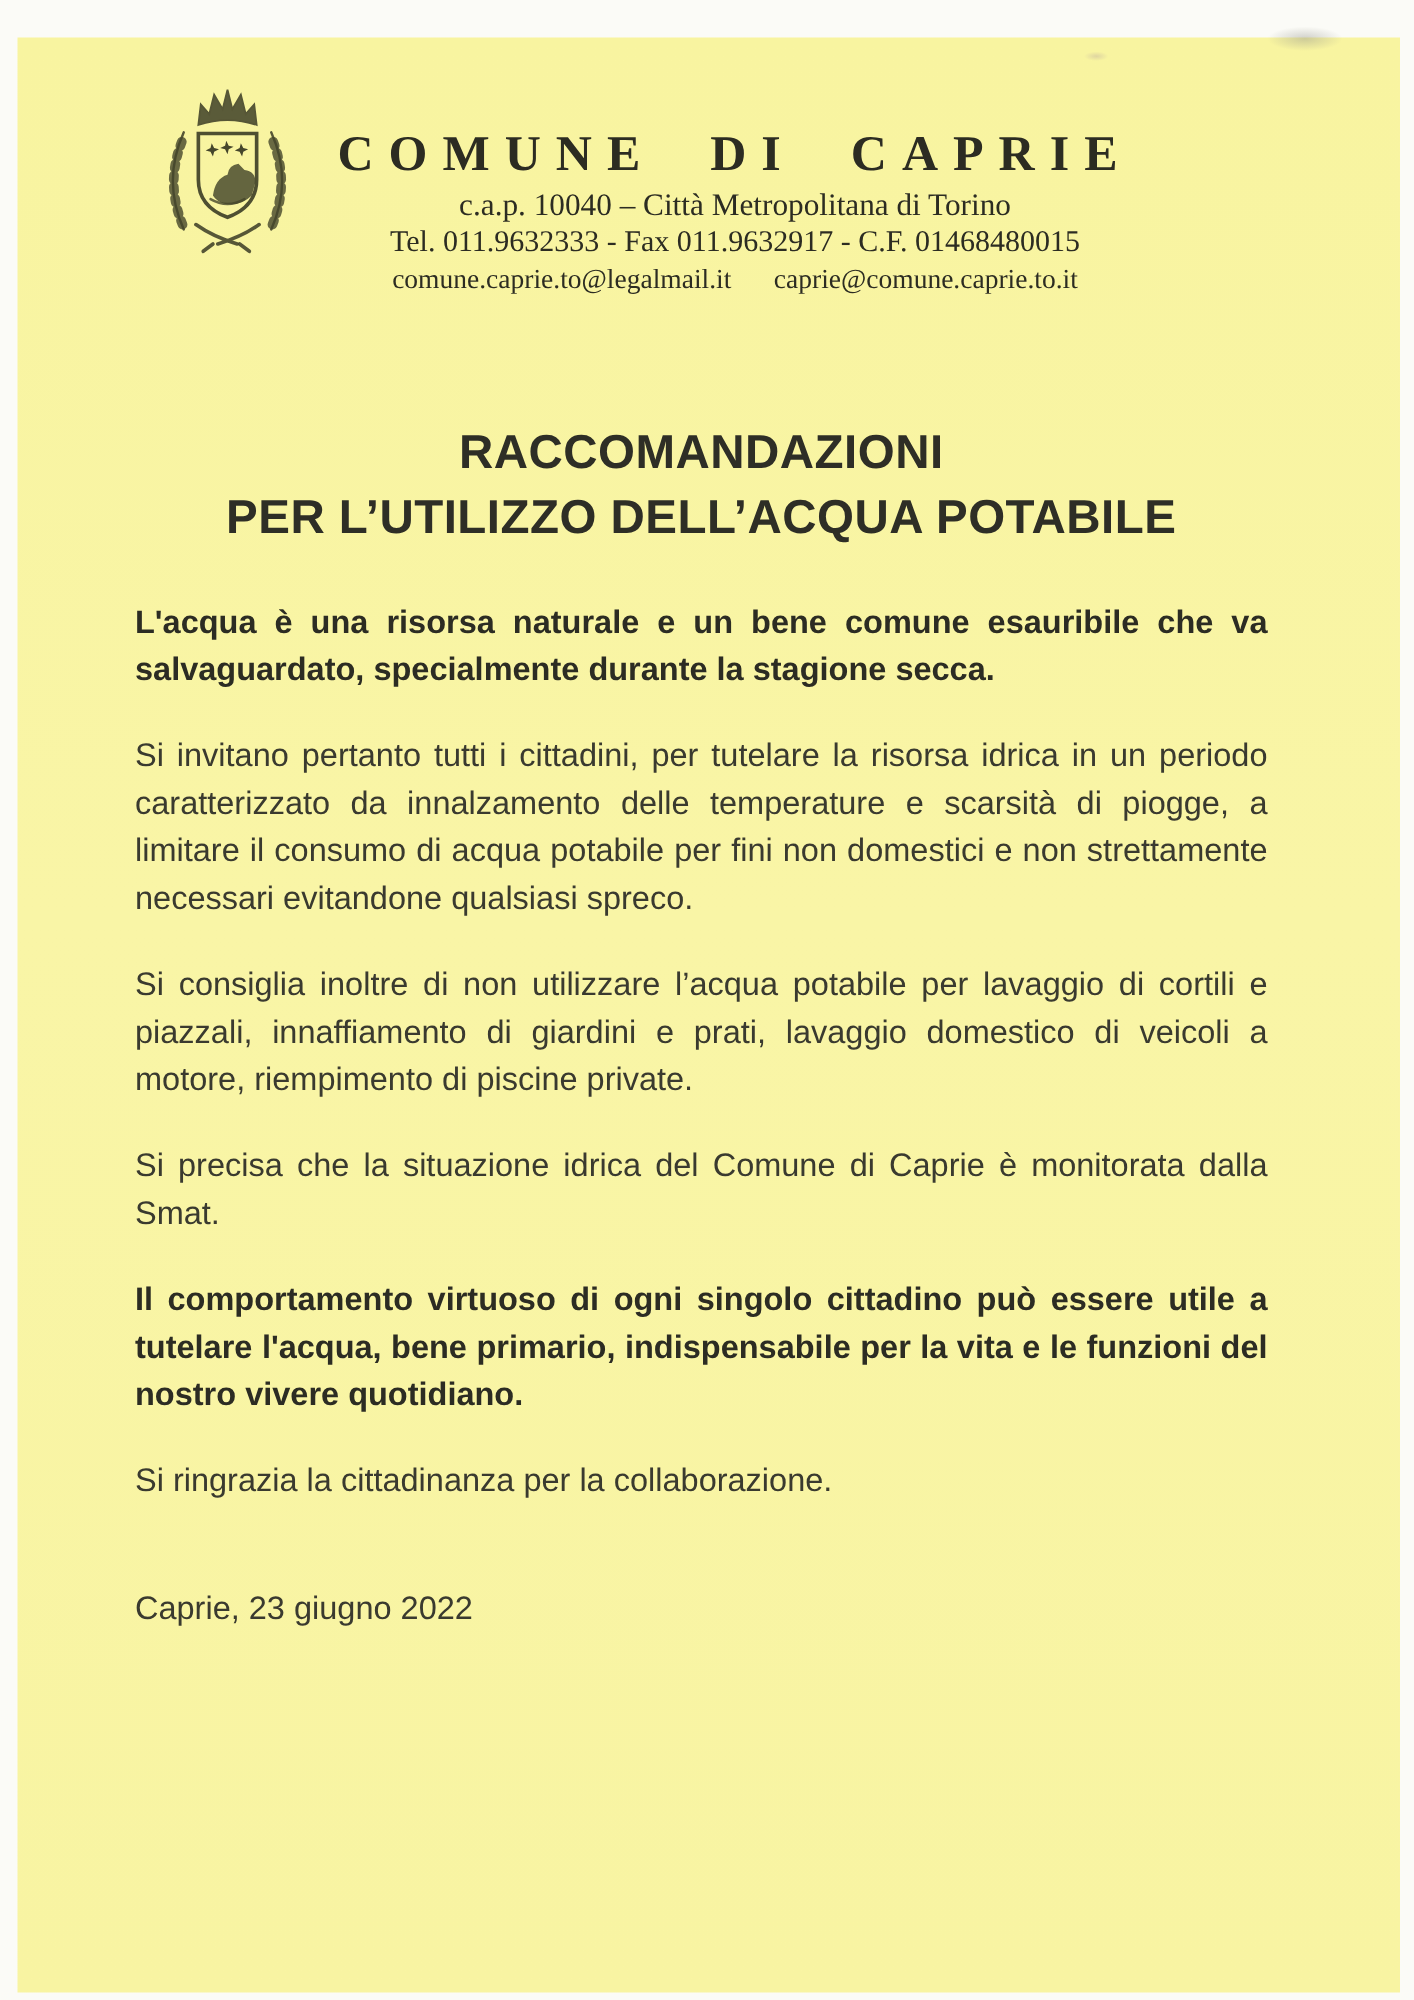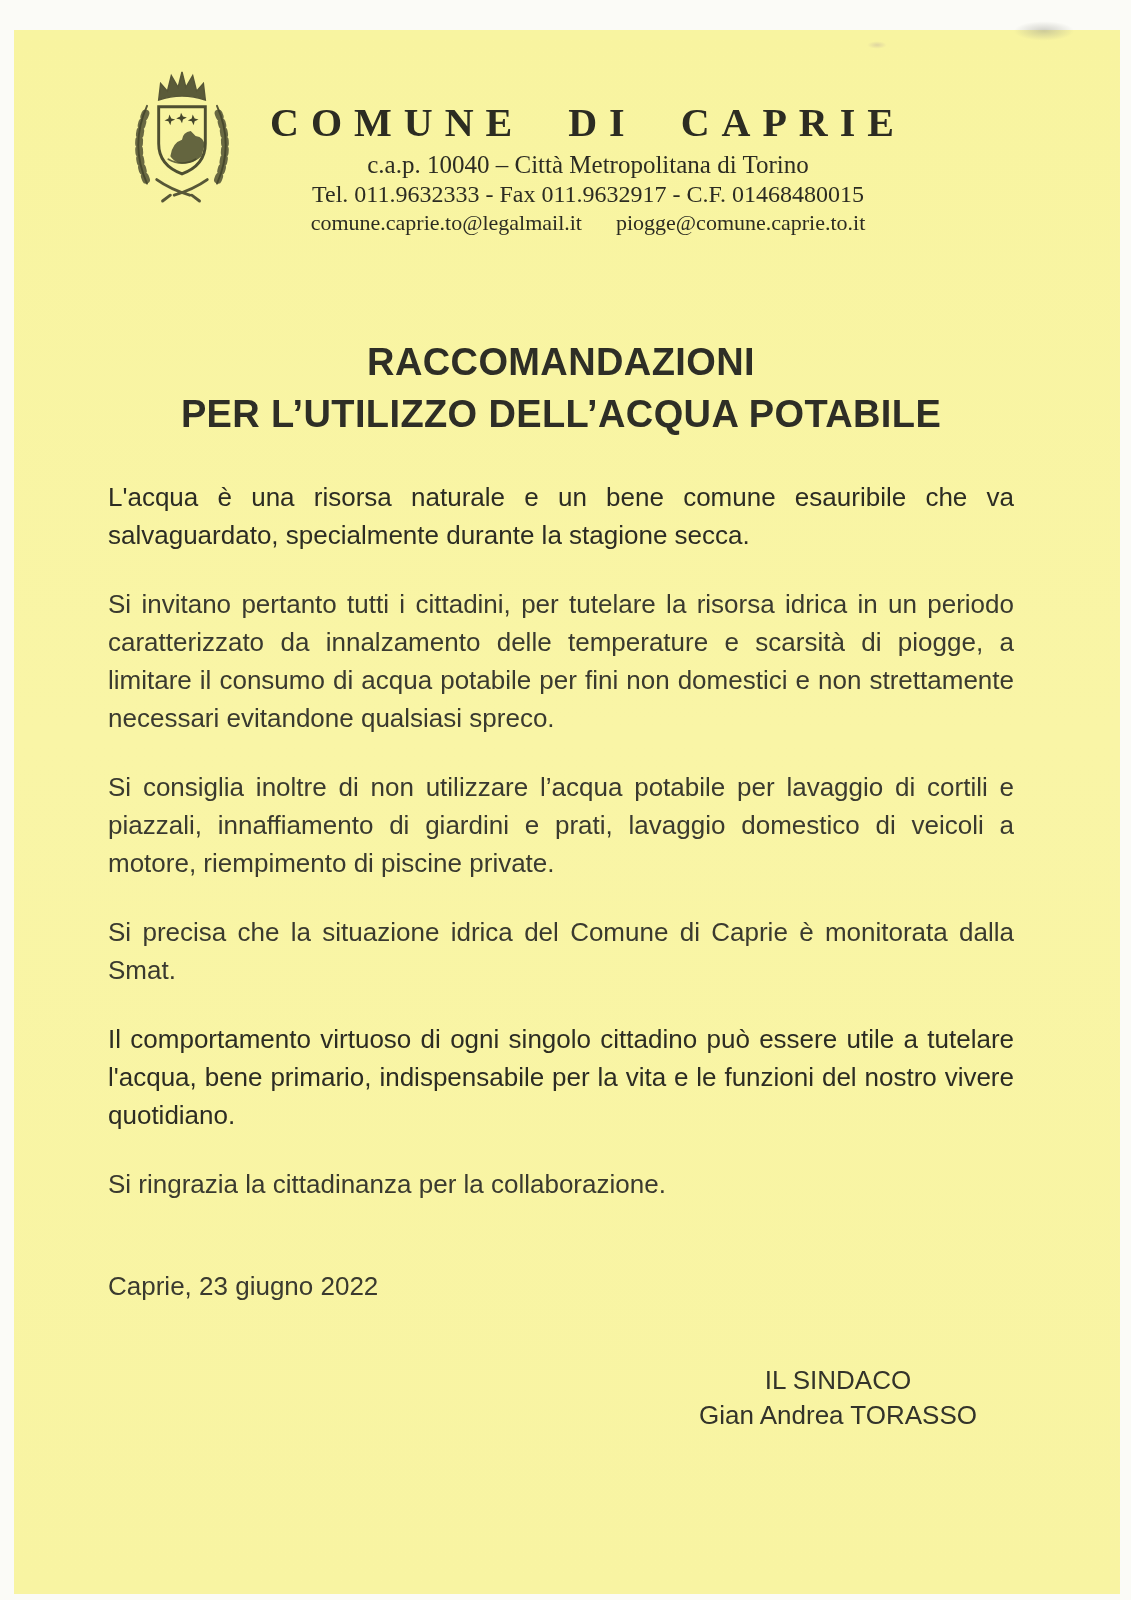--- a/index.html
+++ b/index.html
@@ -41,21 +41,21 @@
 
   
   .doc-title{
     margin-top:56px;text-align:center;font-weight:bold;color:#2e2e26;
     font-size:38px;line-height:52px;letter-spacing:.01em;
   }
 
   
   .body{margin-top:38px;font-size:26px;line-height:38px;text-align:justify;color:#3a3a2f;}
   .body p{margin:0 0 31px 0;}
-  .body p.bold{font-weight:normal;color:#2c2c23;}
+  .body p.bold{font-weight:bold;color:#2c2c23;}
 
   .thanks{margin-top:9px;font-size:26px;line-height:38px;color:#3a3a2f;}
   .place-date{margin-top:64px;font-size:26px;line-height:38px;color:#3a3a2f;}
 
   .signature{
     margin-top:58px;margin-left:560px;width:340px;text-align:center;
     font-size:26px;line-height:35px;color:#33332a;
   }
 </style>
 </head>
@@ -89,40 +89,36 @@
 
           <path d="M44,122 Q58,132 78,138 M96,122 Q82,132 62,138" stroke-width="3" opacity="0.9"></path>
           <path d="M58,138 l-8,6 M80,138 l8,6" stroke-width="3" opacity="0.9"></path>
         </g>
       </svg>
 
       <div class="header-text">
         <div class="municipality">COMUNE DI CAPRIE</div>
         <div class="addr">c.a.p. 10040 – Città Metropolitana di Torino</div>
         <div class="tel">Tel. 011.9632333 - Fax 011.9632917 - C.F. 01468480015</div>
-        <div class="emails"><span>comune.caprie.to@legalmail.it</span><span class="gap"></span><span>piogge@comune.caprie.to.it</span></div>
+        <div class="emails"><span>comune.caprie.to@legalmail.it</span><span class="gap"></span><span>caprie@comune.caprie.to.it</span></div>
       </div>
     </div>
 
     <div class="doc-title">
       <div>RACCOMANDAZIONI</div>
       <div>PER L’UTILIZZO DELL’ACQUA POTABILE</div>
     </div>
 
     <div class="body">
       <p class="bold">L'acqua è una risorsa naturale e un bene comune esauribile che va salvaguardato, specialmente durante la stagione secca.</p>
       <p>Si invitano pertanto tutti i cittadini, per tutelare la risorsa idrica in un periodo caratterizzato da innalzamento delle temperature e scarsità di piogge, a limitare il consumo di acqua potabile per fini non domestici e non strettamente necessari evitandone qualsiasi spreco.</p>
       <p>Si consiglia inoltre di non utilizzare l’acqua potabile per lavaggio di cortili e piazzali, innaffiamento di giardini e prati, lavaggio domestico di veicoli a motore, riempimento di piscine private.</p>
       <p>Si precisa che la situazione idrica del Comune di Caprie è monitorata dalla Smat.</p>
       <p class="bold">Il comportamento virtuoso di ogni singolo cittadino può essere utile a tutelare l'acqua, bene primario, indispensabile per la vita e le funzioni del nostro vivere quotidiano.</p>
     </div>
 
     <div class="thanks">Si ringrazia la cittadinanza per la collaborazione.</div>
 
     <div class="place-date">Caprie, 23 giugno 2022</div>
 
-    <div class="signature">
-      <div>IL SINDACO</div>
-      <div>Gian Andrea TORASSO</div>
-    </div>
 
   </div>
 </div>
 
 </body></html>

